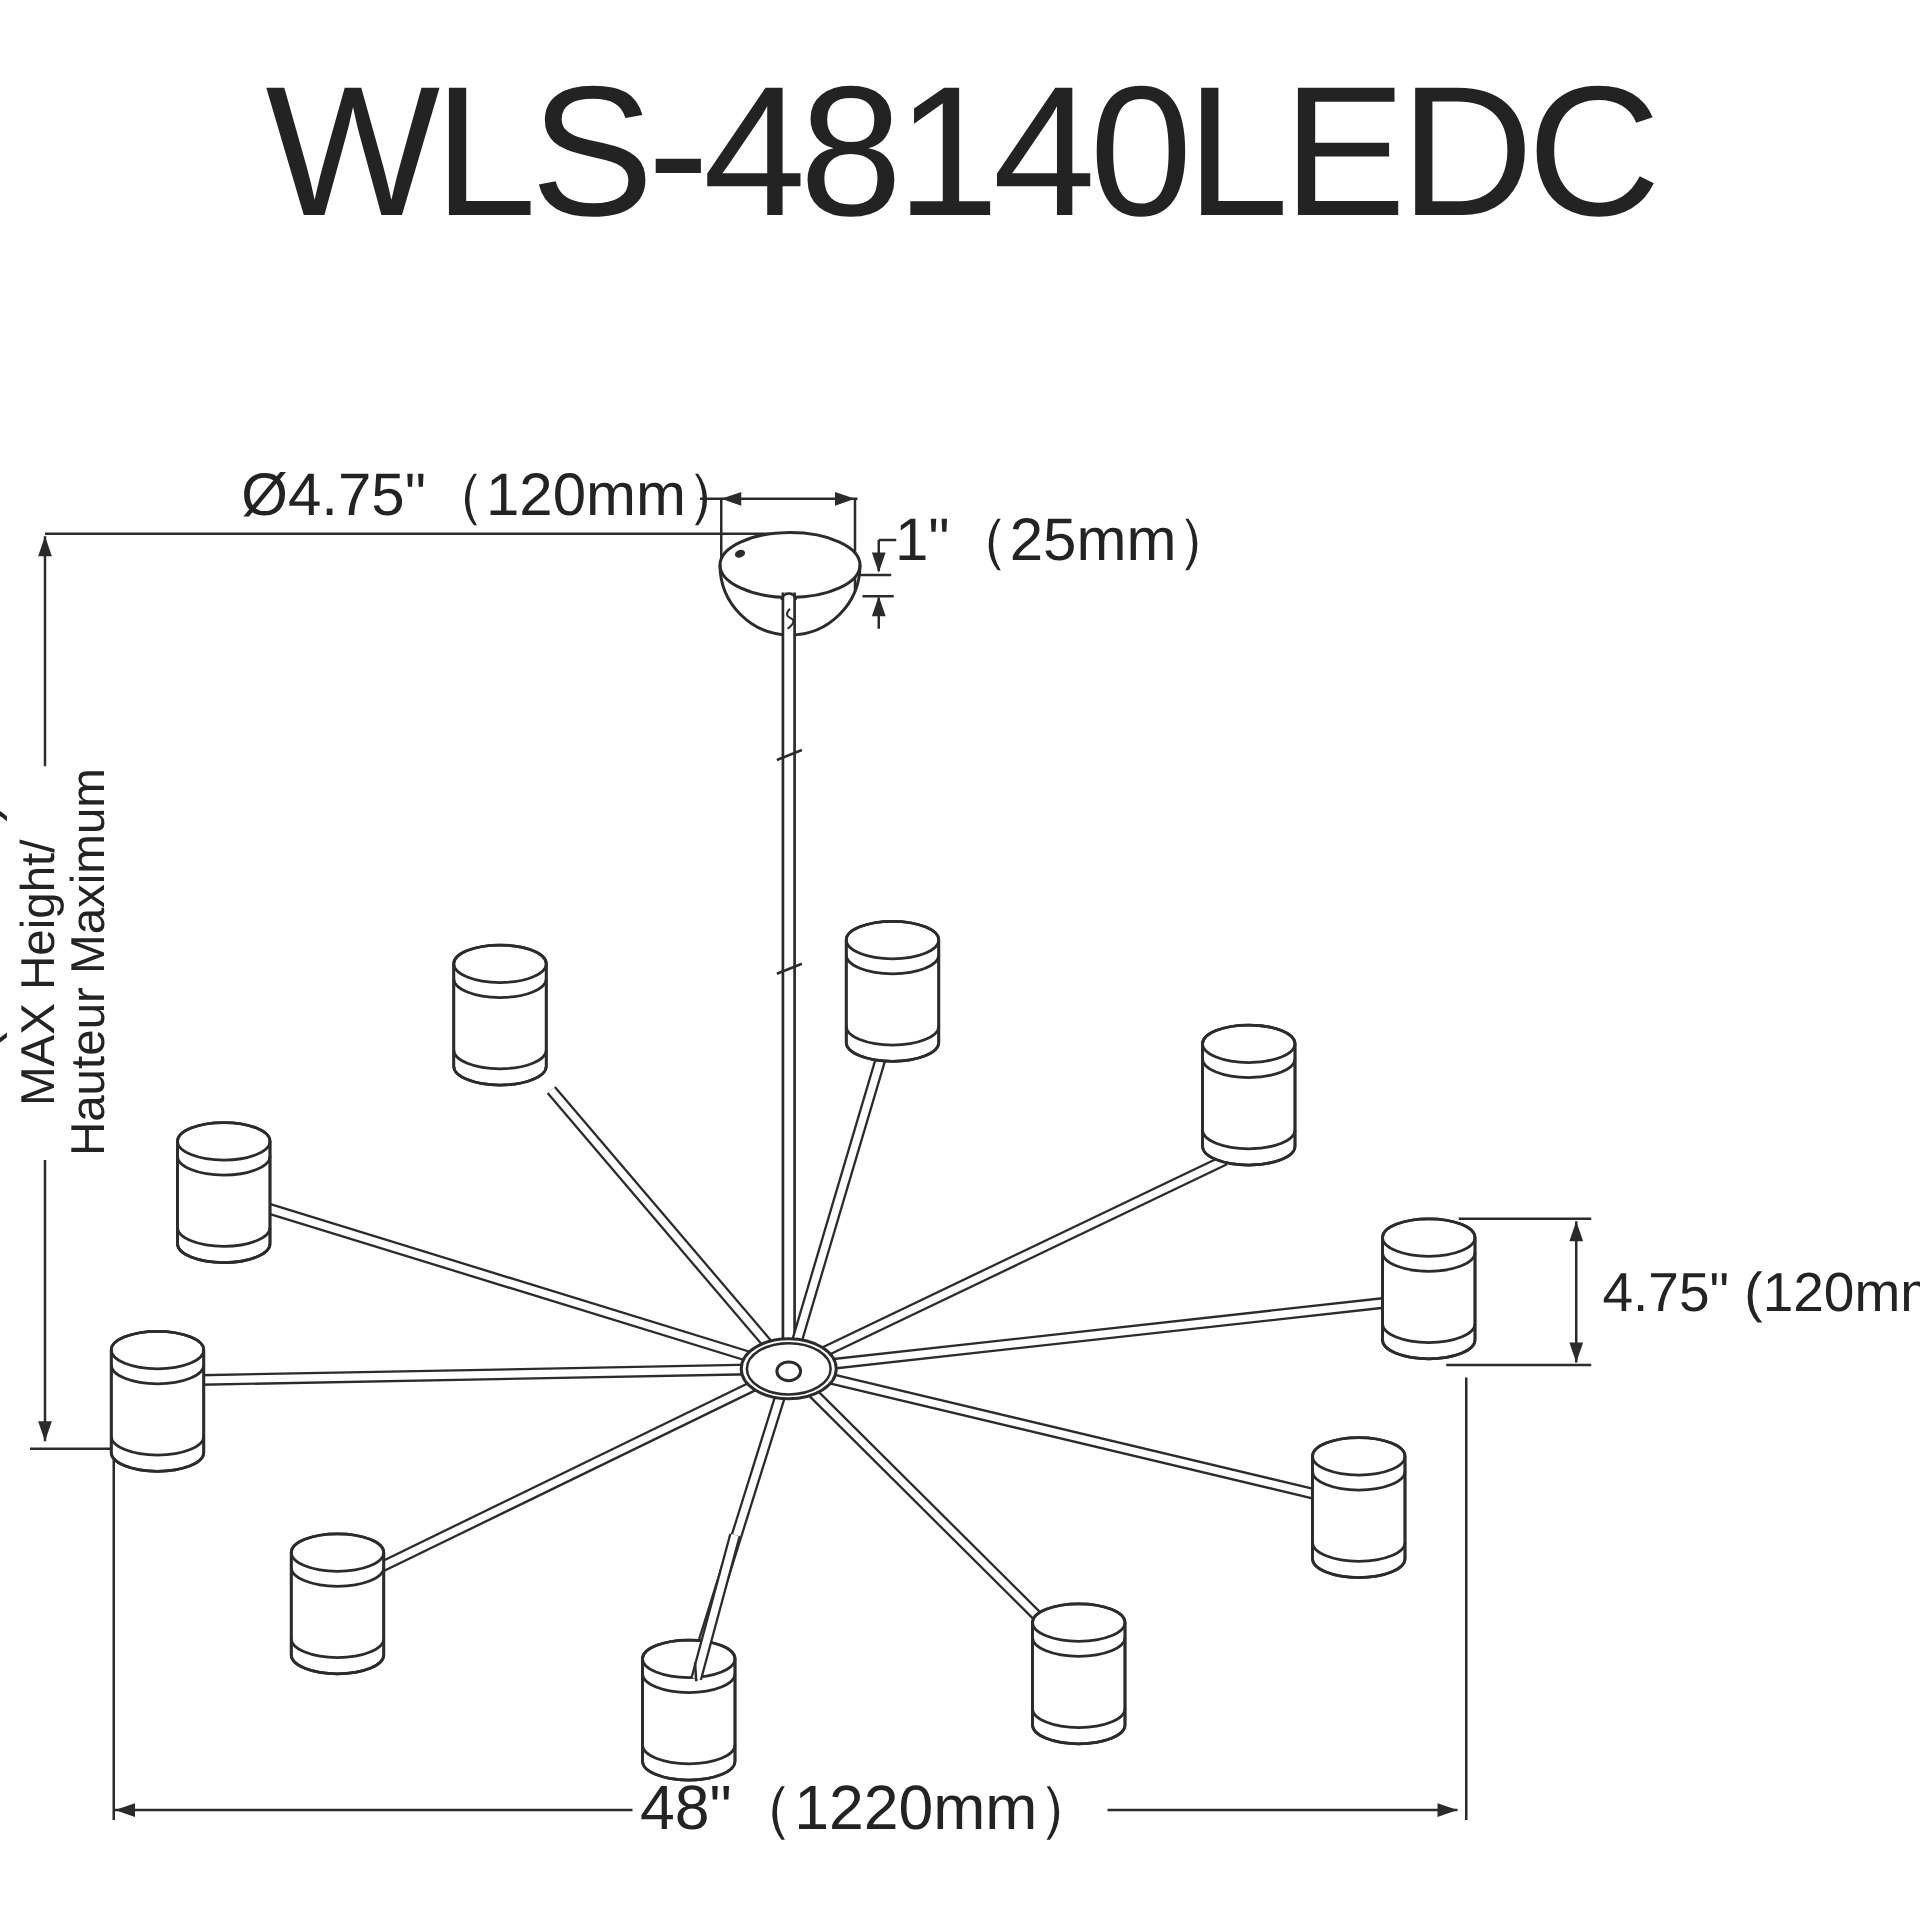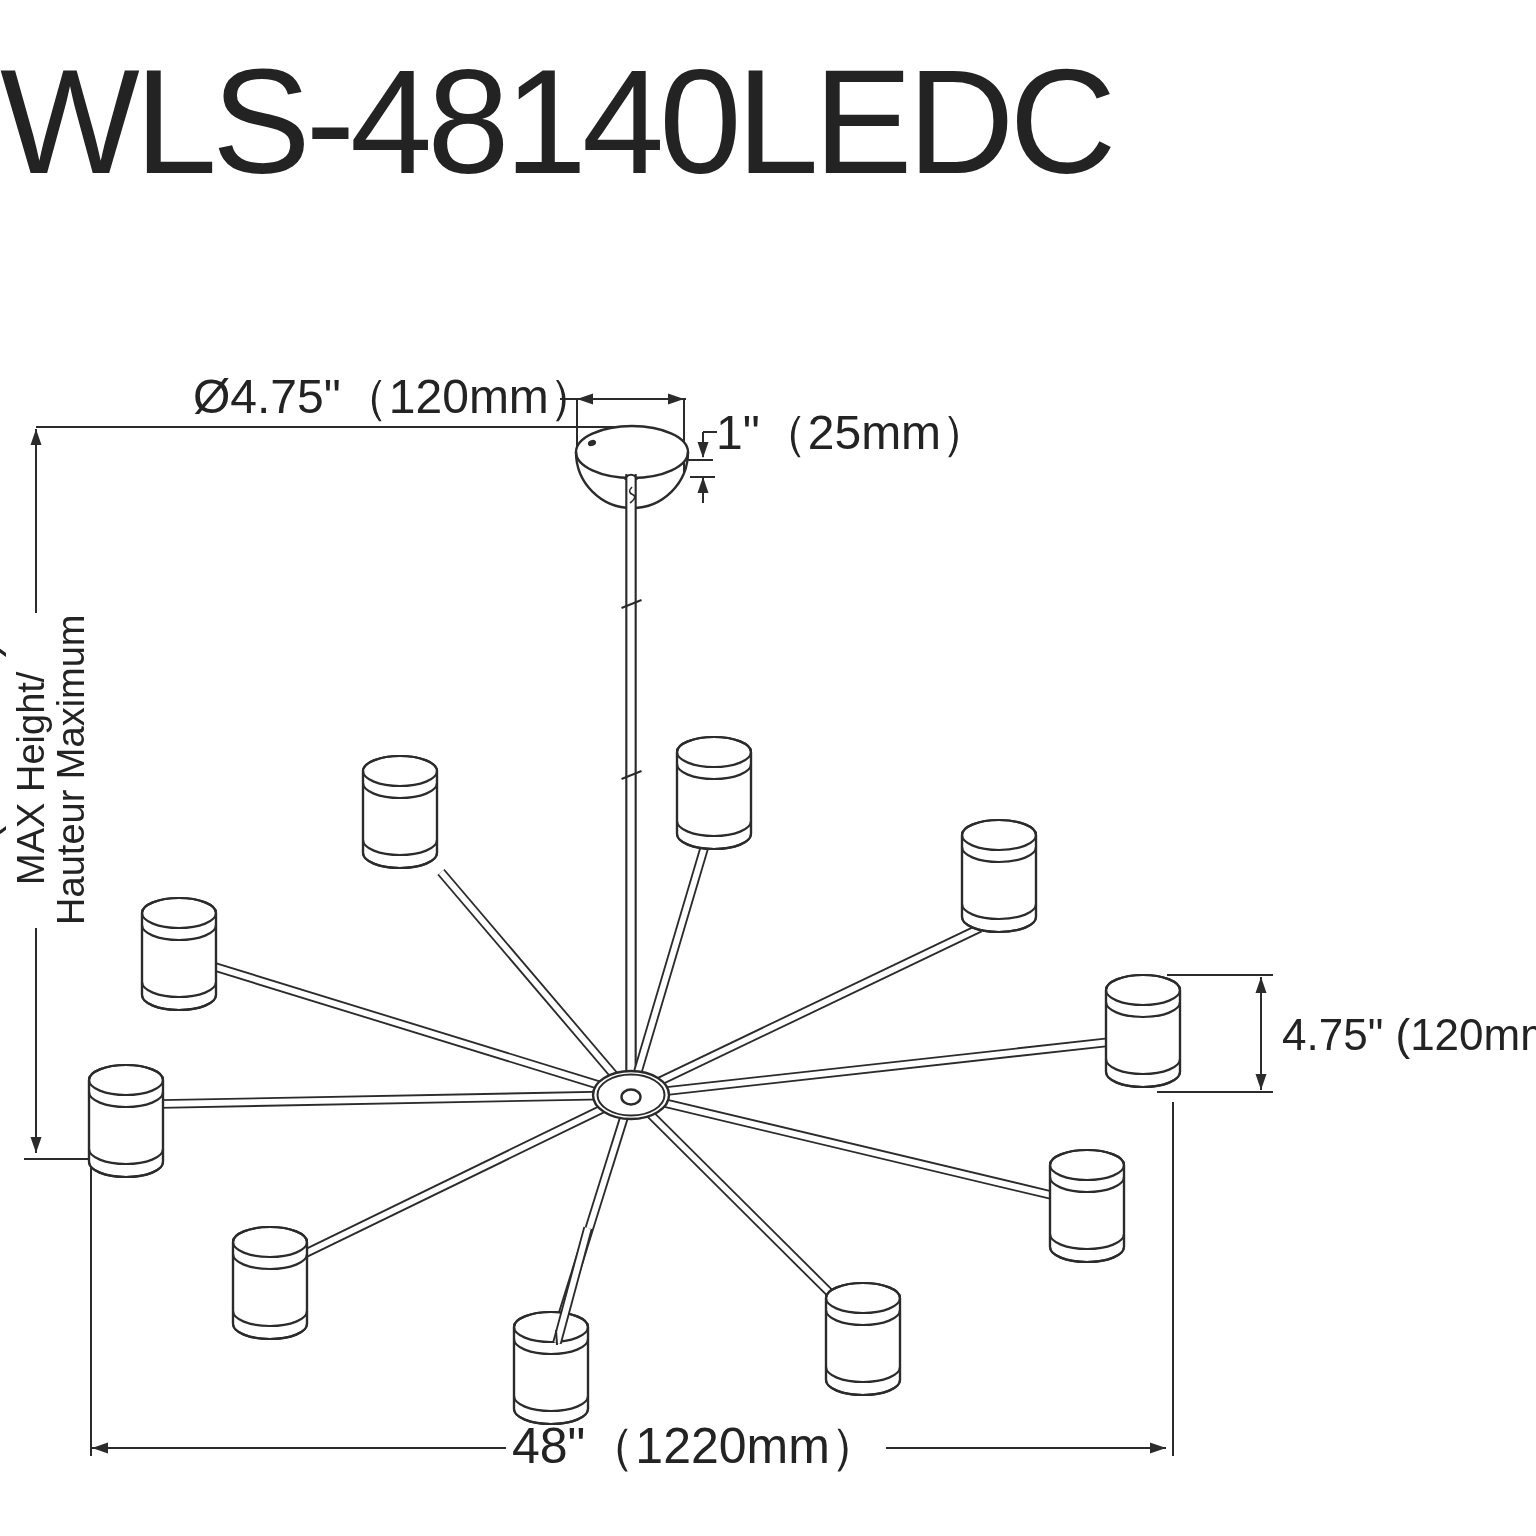--- a/index.html
+++ b/index.html
@@ -1,20 +1,20 @@
 <!DOCTYPE html>
 <html><head>
 <meta charset="utf-8">
 <style>
   html,body{margin:0;padding:0;background:#ffffff;}
   #page{position:relative;width:1536px;height:1536px;background:#fff;overflow:hidden;
         font-family:"Liberation Sans", sans-serif;color:#232323;}
   #drawing-svg{position:absolute;left:0;top:0;}
   .label{position:absolute;white-space:nowrap;line-height:1.05;color:#232323;}
-  .title{left:0;right:0;top:44px;text-align:left;font-size:148px;letter-spacing:-5px;
+  .title{left:0;right:0;top:44px;text-align:center;font-size:148px;letter-spacing:-5px;
          font-stretch:condensed;}
   .dim-canopy-dia{left:193px;top:372px;font-size:48px;}
   .dim-canopy-h{left:716px;top:408px;font-size:48px;}
   .dim-head-h{left:1282px;top:1012px;font-size:44px;}
   .dim-width{left:512px;top:1420px;font-size:50px;}
   .vtext{position:absolute;transform:rotate(-90deg);transform-origin:left bottom;}
   .v1{left:4px;top:930px;font-size:46px;letter-spacing:-1px;}
   .v2{left:52px;top:845px;font-size:38px;}
   .v3{left:92px;top:885px;font-size:38px;}
 </style>

